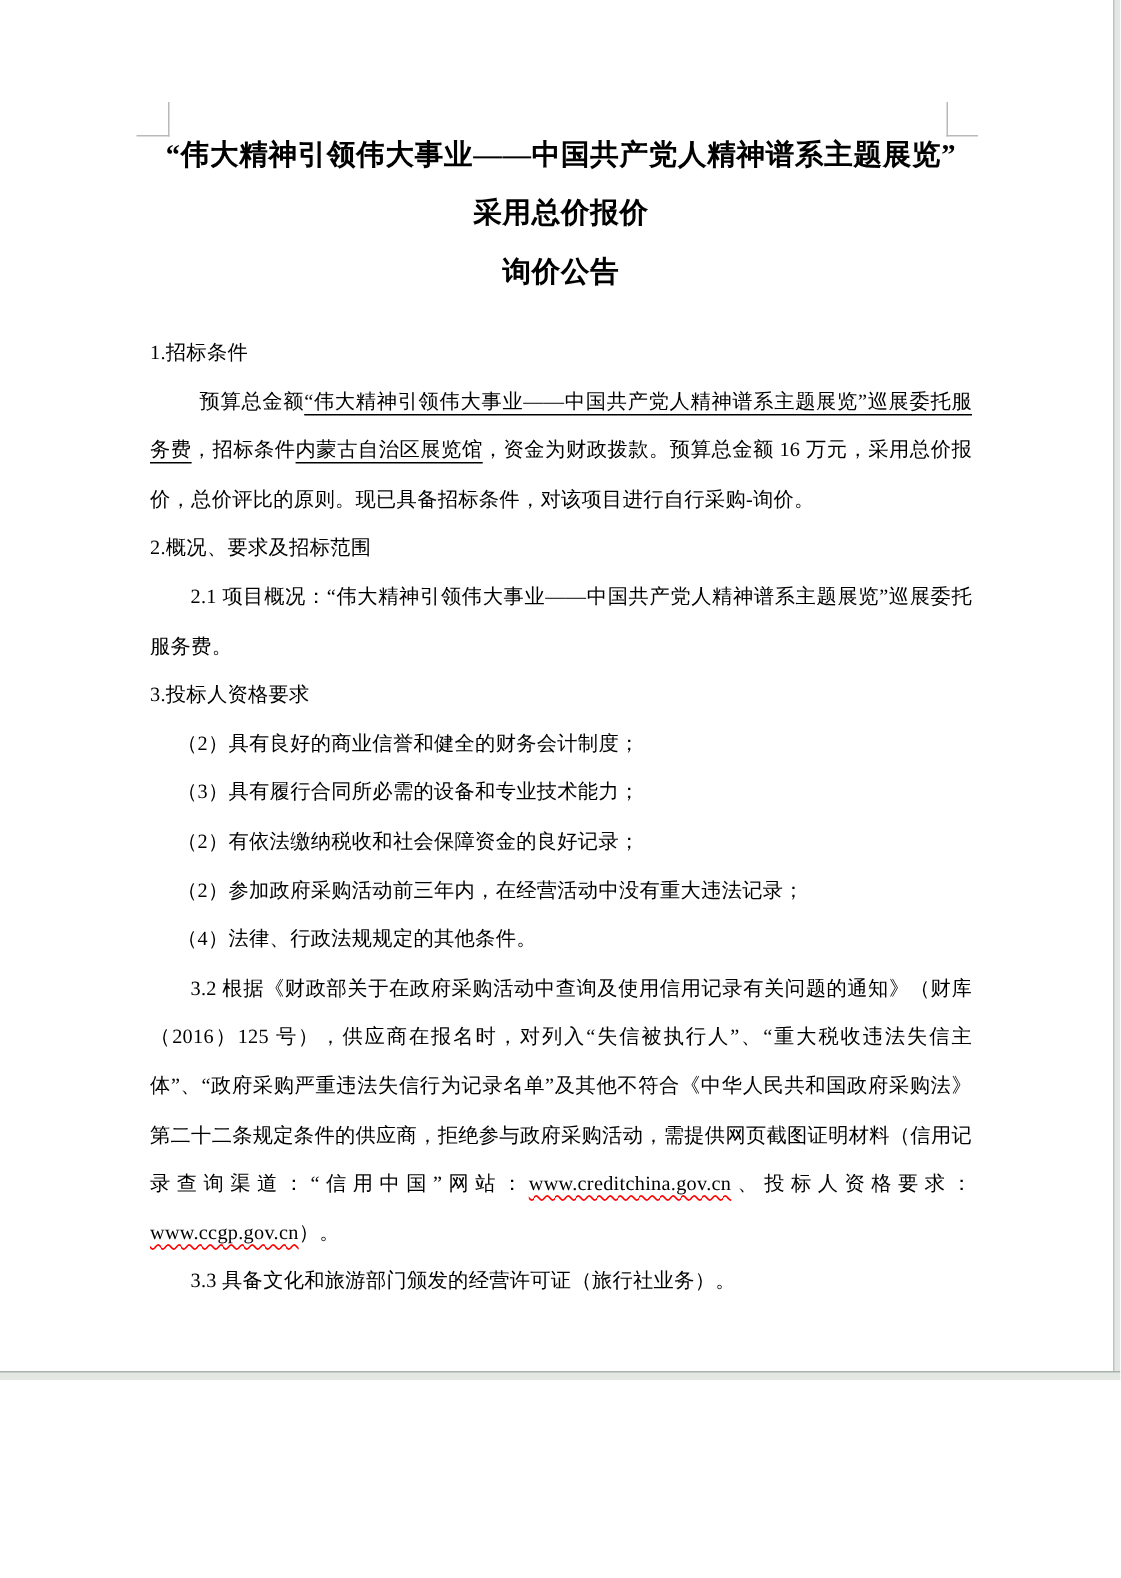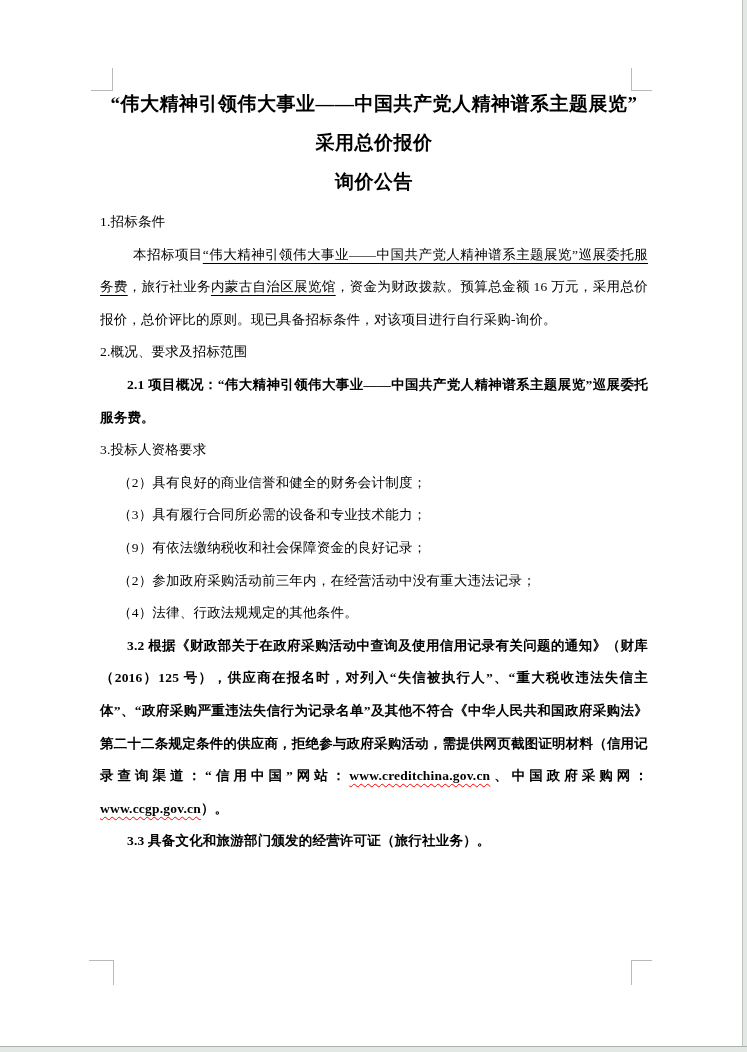--- a/index.html
+++ b/index.html
@@ -1,48 +1,48 @@
 <!DOCTYPE html>
 <html><head>
 <meta charset="utf-8">
 <style>
   html,body{margin:0;padding:0;background:#ffffff;}
   .page{
     position:relative;
-    width:747px;height:1052px;
+    width:747px;height:920px;
     background:#ffffff;
     overflow:hidden;
     font-family:"Liberation Serif","DejaVu Serif",serif;
     color:#000000;
   }
   .textarea{
     position:absolute;
     left:100px;top:84px;
     width:548px;
   }
   .title{
     font-size:19px;
     font-weight:bold;
     text-align:center;
     line-height:39px;
     margin:0;
     letter-spacing:0.5px;
     white-space:nowrap;
   }
-  .doc-body{margin-top:5px;}
+  .doc-body{margin-top:18px;}
   .p{
     font-size:13.5px;
     line-height:32.6px;
     margin:0;
     text-align:justify;
     letter-spacing:0.2px;
   }
   .section{text-indent:0;}
   .indent2{text-indent:33px;}
-  .sub{text-indent:27px;font-weight:bold;}
+  .sub{text-indent:27px;}
   .sub2{text-indent:31px;}
   .item{text-indent:18px;}
   .u{text-decoration:underline;text-underline-offset:4px;}
   .wavy{
     text-decoration-line:underline;
     text-decoration-style:wavy;
     text-decoration-color:#ff0000;
     text-decoration-thickness:1px;
     text-underline-offset:3px;
   }
@@ -74,27 +74,27 @@
 
   <div class="edge-right"></div>
   <div class="edge-bottom"></div>
 
   <div class="textarea">
     <div class="title">“伟大精神引领伟大事业——中国共产党人精神谱系主题展览”</div>
     <div class="title">采用总价报价</div>
     <div class="title">询价公告</div>
     <div class="doc-body">
         <p class="p section"><span>1.招标条件</span></p>
-        <p class="p indent2"><span>本招标项目</span><span class="u">“伟大精神引领伟大事业——中国共产党人精神谱系主题展览”巡展委托服务费</span><span>，旅行社业务</span><span class="u">内蒙古自治区展览馆</span><span>，资金为财政拨款。预算总金额 16 万元，采用总价报价，总价评比的原则。现已具备招标条件，对该项目进行自行采购-询价。</span></p>
+        <p class="p indent2"><span>预算总金额</span><span class="u">“伟大精神引领伟大事业——中国共产党人精神谱系主题展览”巡展委托服务费</span><span>，招标条件</span><span class="u">内蒙古自治区展览馆</span><span>，资金为财政拨款。预算总金额 16 万元，采用总价报价，总价评比的原则。现已具备招标条件，对该项目进行自行采购-询价。</span></p>
         <p class="p section"><span>2.概况、要求及招标范围</span></p>
         <p class="p sub"><span>2.1 项目概况：“伟大精神引领伟大事业——中国共产党人精神谱系主题展览”巡展委托服务费。</span></p>
         <p class="p section"><span>3.投标人资格要求</span></p>
         <p class="p item"><span>（2）具有良好的商业信誉和健全的财务会计制度；</span></p>
         <p class="p item"><span>（3）具有履行合同所必需的设备和专业技术能力；</span></p>
-        <p class="p item"><span>（9）有依法缴纳税收和社会保障资金的良好记录；</span></p>
+        <p class="p item"><span>（2）有依法缴纳税收和社会保障资金的良好记录；</span></p>
         <p class="p item"><span>（2）参加政府采购活动前三年内，在经营活动中没有重大违法记录；</span></p>
         <p class="p item"><span>（4）法律、行政法规规定的其他条件。</span></p>
-        <p class="p sub"><span>3.2 根据《财政部关于在政府采购活动中查询及使用信用记录有关问题的通知》（财库（2016）125 号），供应商在报名时，对列入“失信被执行人”、“重大税收违法失信主体”、“政府采购严重违法失信行为记录名单”及其他不符合《中华人民共和国政府采购法》第二十二条规定条件的供应商，拒绝参与政府采购活动，需提供网页截图证明材料（信用记录查询渠道：“信用中国”网站：</span><span class="wavy">www.creditchina.gov.cn</span><span>、中国政府采购网：</span><span class="wavy">www.ccgp.gov.cn</span><span>）。</span></p>
+        <p class="p sub"><span>3.2 根据《财政部关于在政府采购活动中查询及使用信用记录有关问题的通知》（财库（2016）125 号），供应商在报名时，对列入“失信被执行人”、“重大税收违法失信主体”、“政府采购严重违法失信行为记录名单”及其他不符合《中华人民共和国政府采购法》第二十二条规定条件的供应商，拒绝参与政府采购活动，需提供网页截图证明材料（信用记录查询渠道：“信用中国”网站：</span><span class="wavy">www.creditchina.gov.cn</span><span>、投标人资格要求：</span><span class="wavy">www.ccgp.gov.cn</span><span>）。</span></p>
         <p class="p sub"><span>3.3 具备文化和旅游部门颁发的经营许可证（旅行社业务）。</span></p>
       </div>
   </div>
 
 </div>
 
 </body></html>

